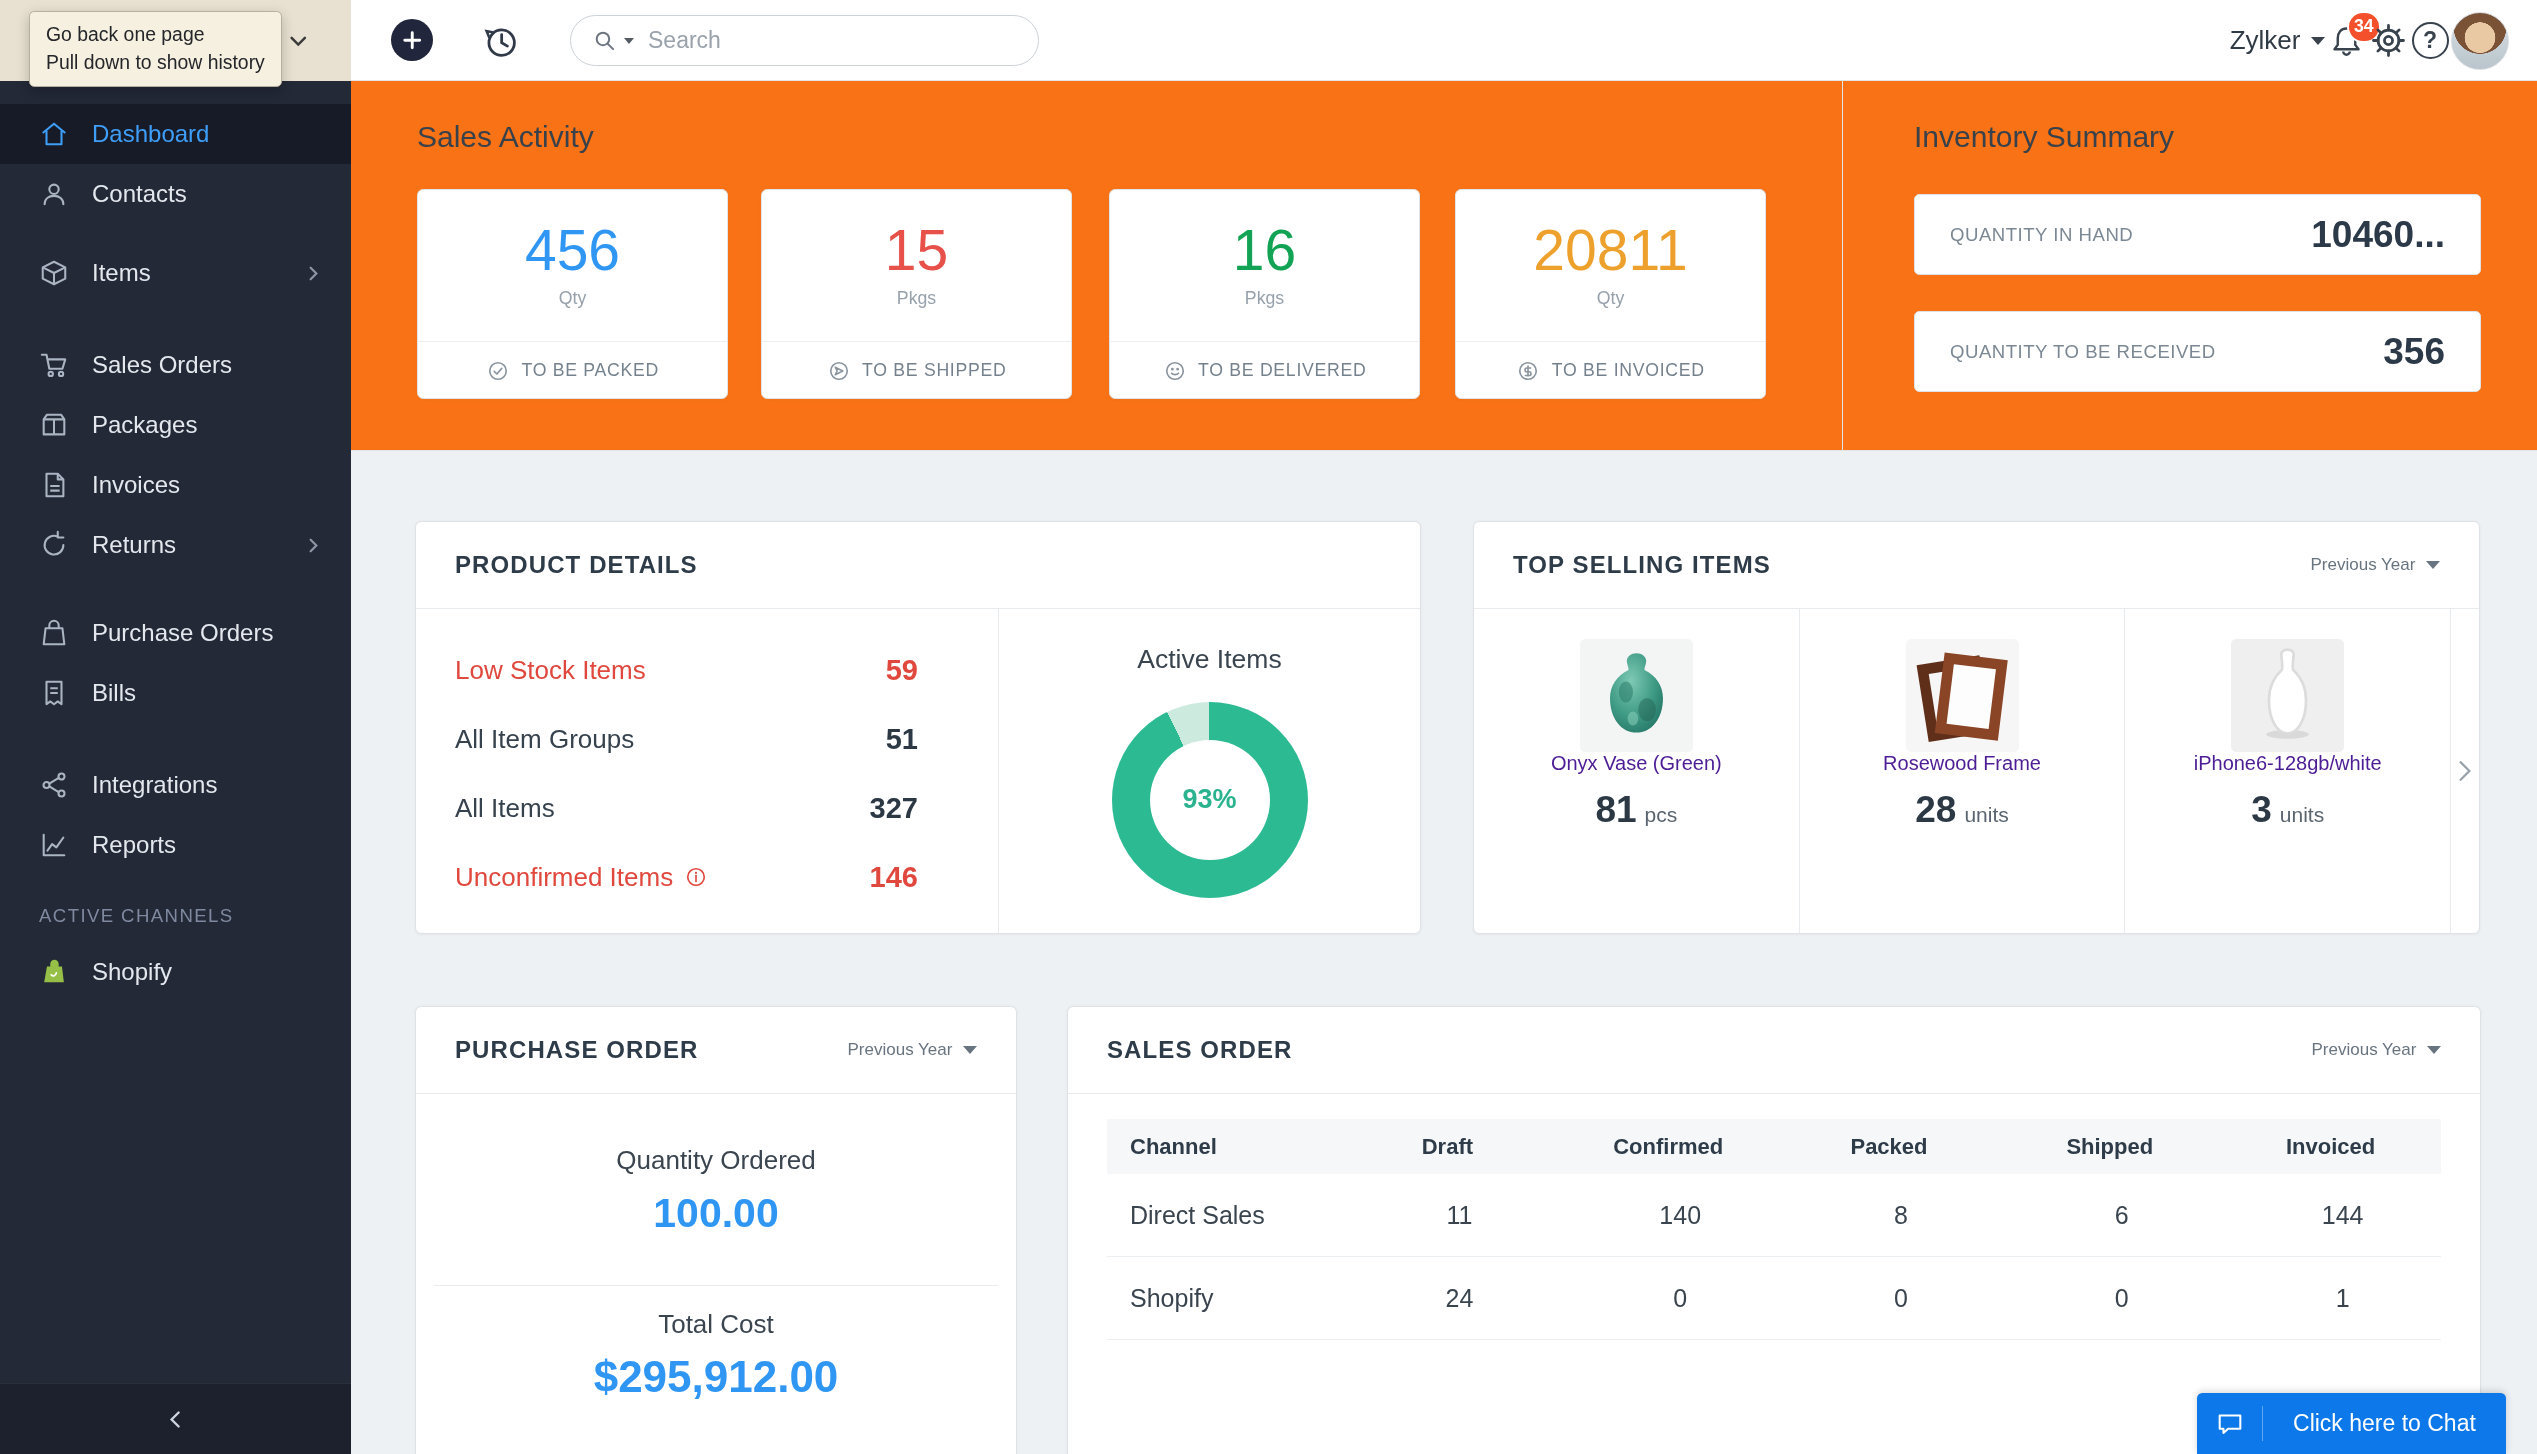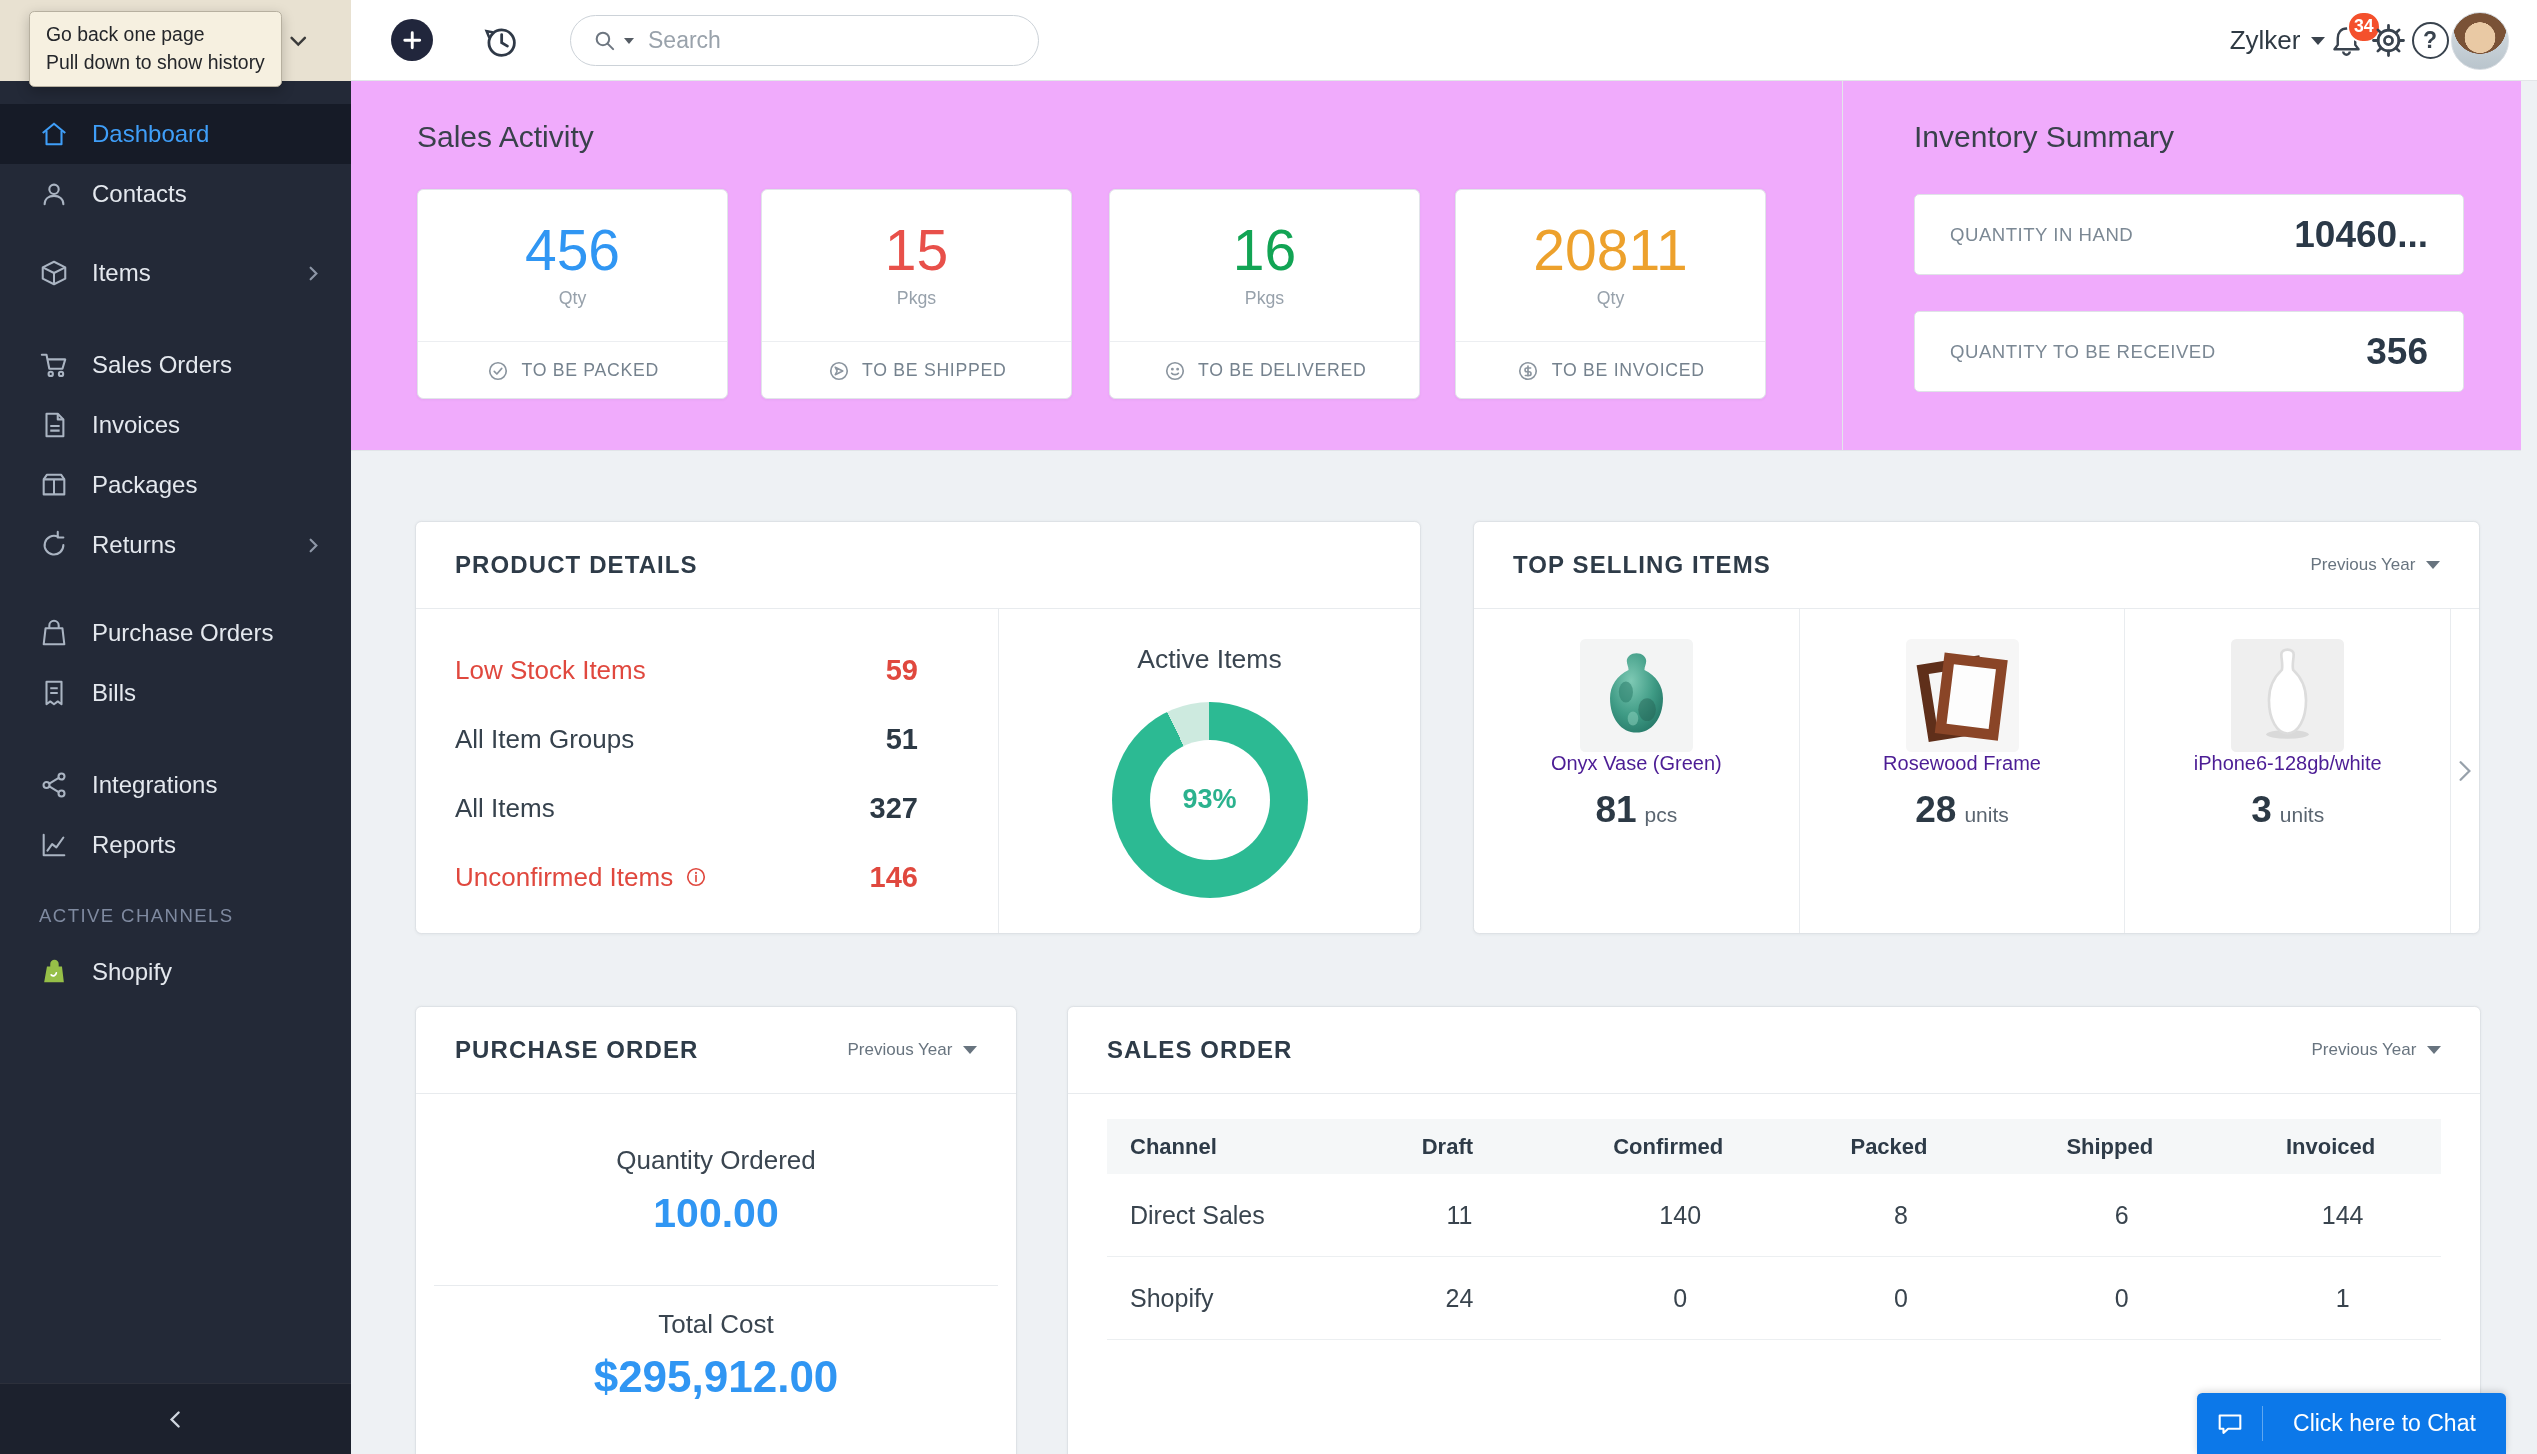--- a/index.html
+++ b/index.html
@@ -36,21 +36,21 @@
   .nav-item { height:60px; display:flex; align-items:center; padding:0 26.5px 0 39px; gap:23px; color:#e4e8ee; font-size:24px; cursor:pointer; }
   .nav-item .nav-ico { width:30px; height:30px; color:#aab4c2; flex:0 0 auto; }
   .nav-item.active { background:#161b27; color:#3f9ef8; }
   .nav-item.active .nav-ico { color:#3f9ef8; }
   .nav-chev { margin-left:auto; width:23px; height:23px; color:#8d96a6; }
   .nav-gap22 { height:19.4px; } .nav-gap36 { height:32px; } .nav-gap32 { height:28px; }
   .nav-section { margin-top:14px; height:53px; display:flex; align-items:center; padding-left:39px; font-size:18.6px; letter-spacing:1.4px; color:#7f8aa0; }
   .sb-collapse { position:absolute; left:0; bottom:0; width:100%; height:71px; background:rgba(0,0,0,.18); border-top:0.9px solid rgba(255,255,255,.07); display:flex; align-items:center; justify-content:center; color:#cfd6df; cursor:pointer; }
 
   
-  .band { position:absolute; left:351px; top:81px; right:17px; height:370px; background:#f0abfc; border-bottom:0.9px solid #e1e5e8; }
+  .band { position:absolute; left:351px; top:81px; right:0; height:370px; background:#f97316; border-bottom:0.9px solid #e1e5e8; }
   .band-title { font-size:30px; color:#39414b; }
   .sa-title { position:absolute; left:66px; top:39px; }
   .sa-card { position:absolute; top:108px; width:311px; height:210px; background:#fff; border:0.9px solid #e1e5e9; border-radius:6.2px; box-shadow:0 0.9px 2.7px rgba(40,50,60,.05); cursor:pointer; }
   .sa-card .sa-top { height:152px; display:flex; flex-direction:column; align-items:center; justify-content:center; border-bottom:0.9px solid #eceef1; }
   .sa-value { font-size:57px; font-weight:500; line-height:1; }
   .sa-unit { margin-top:8.8px; font-size:17.7px; color:#97a1ab; }
   .sa-bottom { height:57px; display:flex; align-items:center; justify-content:center; gap:11.5px; }
   .sa-ico { width:24px; height:24px; color:#8b959f; }
   .sa-label { font-size:17.7px; letter-spacing:0.7px; color:#75828e; }
   .v-blue { color:#3096f3; } .v-red { color:#e8504a; } .v-green { color:#12a454; } .v-orange { color:#eda12c; }
@@ -244,37 +244,37 @@
             <circle cx="12.5" cy="25.5" r="2.3"></circle>
             <circle cx="23.5" cy="25.5" r="2.3"></circle>
           </svg>
         </span>
       <span class="nav-label">Sales Orders</span>
     </div>
 
     <div class="nav-item">
       <span class="nav-ico">
           <svg viewBox="0 0 32 32" width="30" height="30" fill="none" stroke="currentColor" stroke-width="2.2" stroke-linejoin="round">
+            <path d="M5 10 H27 V26 H5 Z"></path>
+            <path d="M5 10 L8.5 5 H23.5 L27 10"></path>
+            <path d="M16 10 V26"></path>
+          </svg>
+        </span>
+      <span class="nav-label">Packages</span>
+    </div>
+
+    <div class="nav-item">
+      <span class="nav-ico">
+          <svg viewBox="0 0 32 32" width="30" height="30" fill="none" stroke="currentColor" stroke-width="2.2" stroke-linejoin="round">
             <path d="M8 4 H20 L26 10 V28 H8 Z"></path>
             <path d="M20 4 V10 H26"></path>
             <path d="M12 17 H22 M12 22 H22"></path>
           </svg>
         </span>
       <span class="nav-label">Invoices</span>
-    </div>
-
-    <div class="nav-item">
-      <span class="nav-ico">
-          <svg viewBox="0 0 32 32" width="30" height="30" fill="none" stroke="currentColor" stroke-width="2.2" stroke-linejoin="round">
-            <path d="M5 10 H27 V26 H5 Z"></path>
-            <path d="M5 10 L8.5 5 H23.5 L27 10"></path>
-            <path d="M16 10 V26"></path>
-          </svg>
-        </span>
-      <span class="nav-label">Packages</span>
     </div>
 
     <div class="nav-item">
       <span class="nav-ico">
           <svg viewBox="0 0 32 32" width="30" height="30" fill="none" stroke="currentColor" stroke-width="2.2" stroke-linecap="round">
             <path d="M26 16 A10 10 0 1 1 20 7"></path>
             <path d="M20 2 V8 H26" stroke-linejoin="round"></path>
           </svg>
         </span>
       <span class="nav-label">Returns</span>

